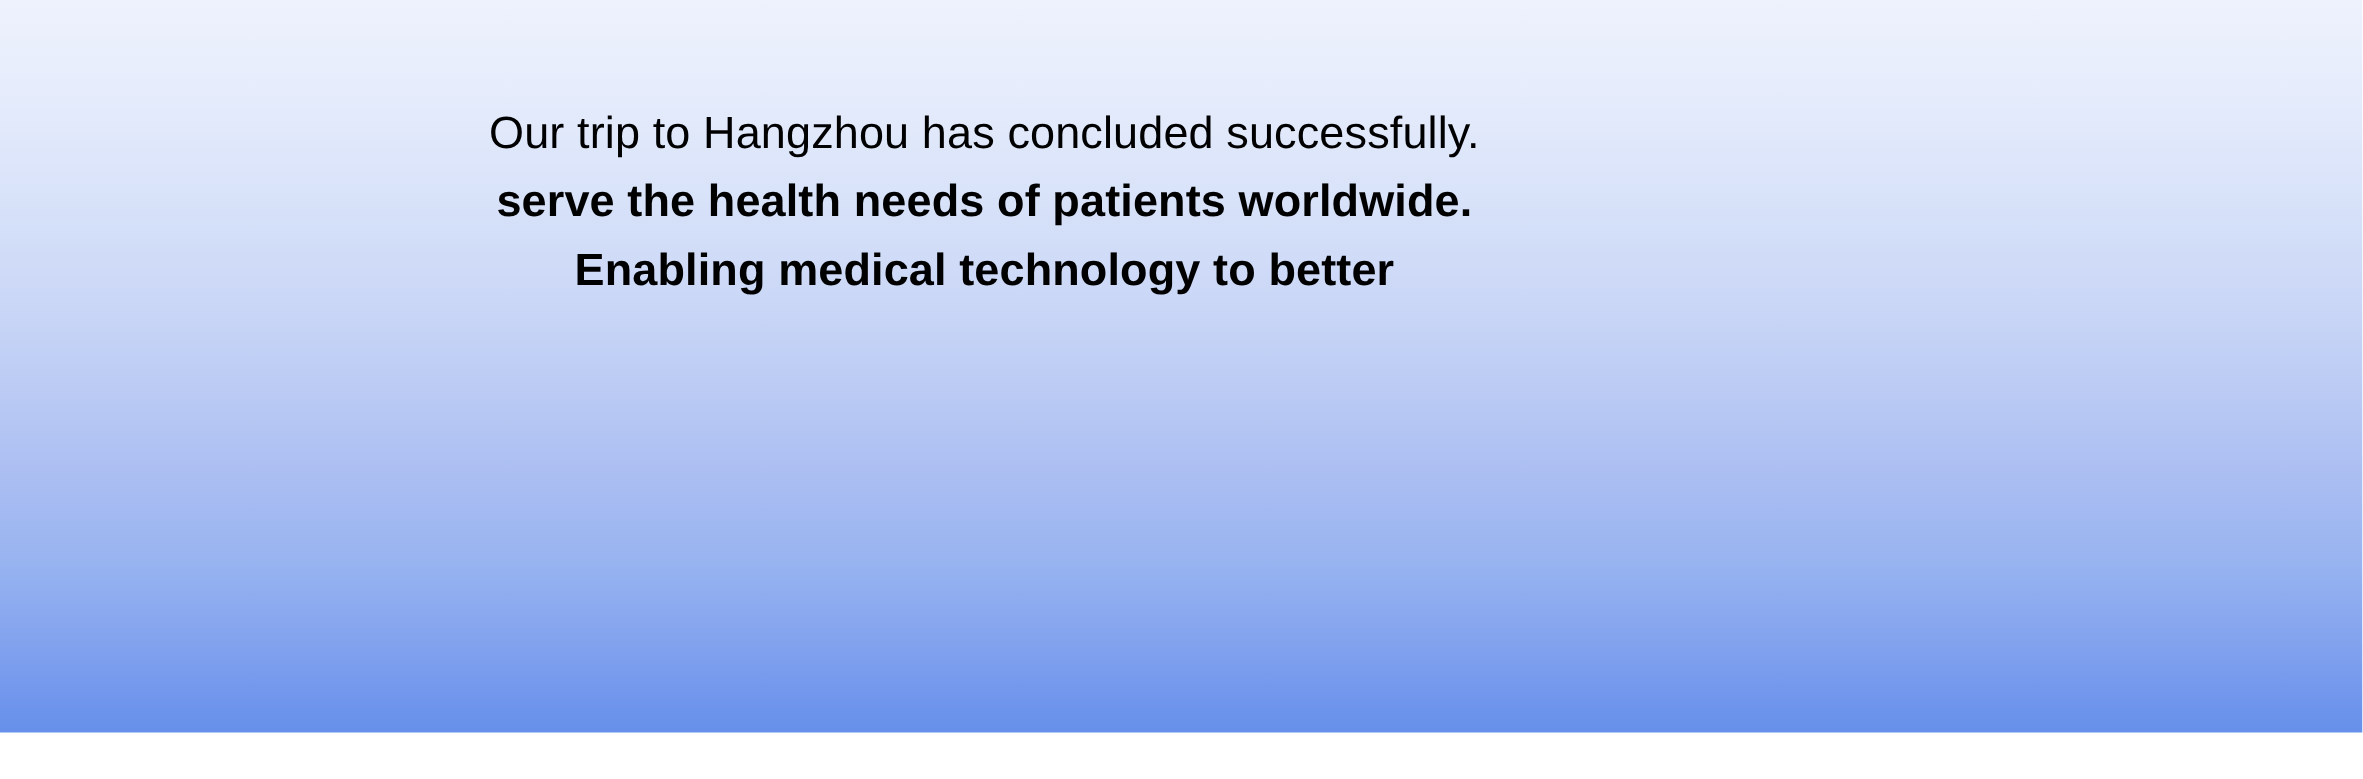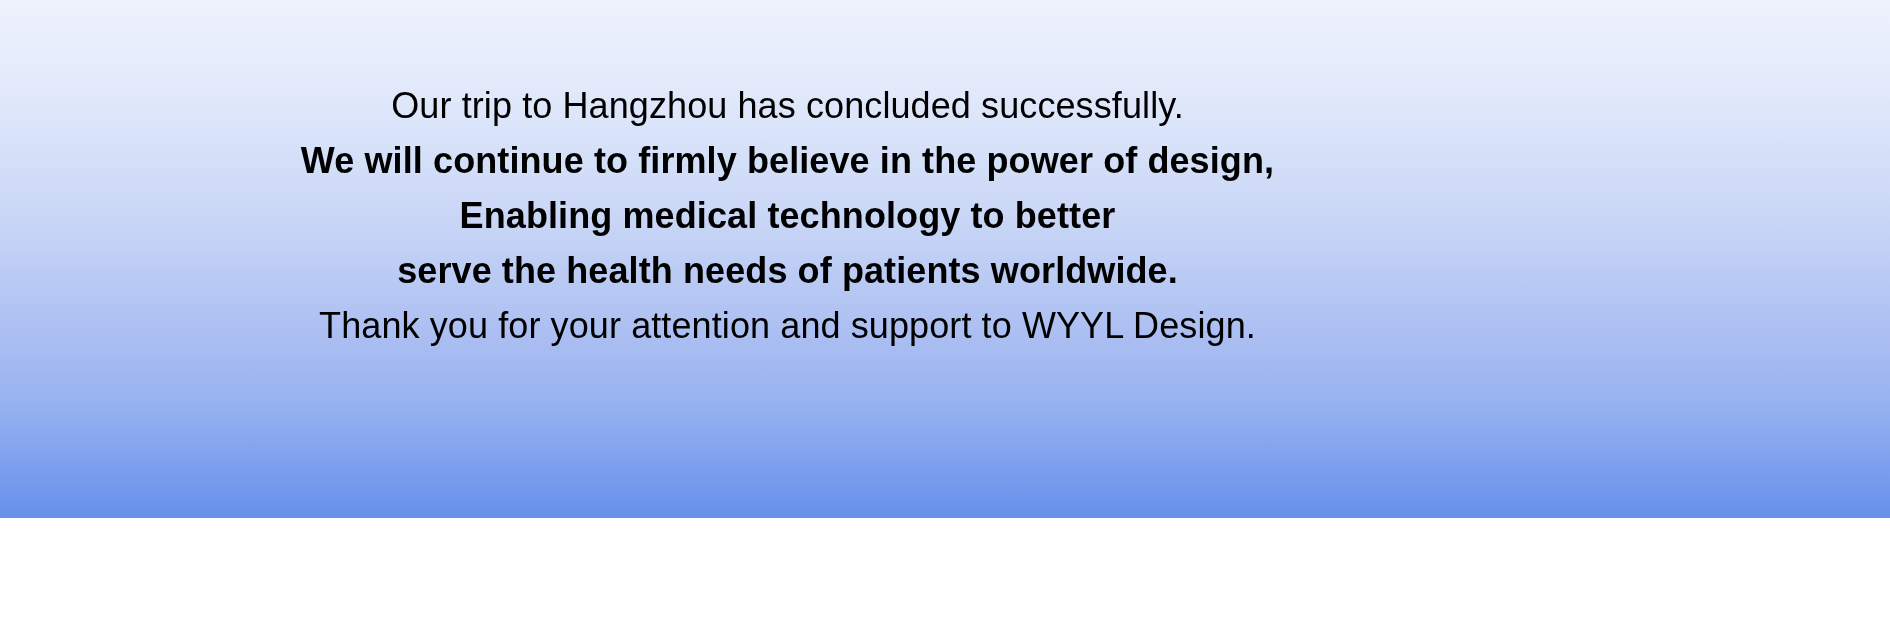--- a/index.html
+++ b/index.html
@@ -9,21 +9,21 @@
   body {
     width: 1890px;
     height: 623px;
     overflow: hidden;
     font-family: "Liberation Sans", sans-serif;
   }
 
   #slide {
     position: relative;
     width: 1890px;
-    height: 518px;
+    height: 586px;
     box-sizing: border-box;
     background: linear-gradient(
       to bottom,
       #eef2fd 0%,
       #eaeffc 6%,
       #e4ebfb 14%,
       #d9e3f9 26%,
       #c9d6f6 42%,
       #bcccf4 52%,
       #abbef2 65%,
@@ -58,24 +58,22 @@
 </style>
 </head>
 <body>
 
 <div id="slide">
 
   <div id="closing-message">
 
     <span class="msg-line">Our trip to Hangzhou has concluded successfully.</span>
 
-    <span class="msg-line bold">We will continue to firmly believe in the power of design,</span>
+
+    <span class="msg-line bold">serve the health needs of patients worldwide.</span>
 
     <span class="msg-line bold">Enabling medical technology to better</span>
 
-    <span class="msg-line bold">serve the health needs of patients worldwide.</span>
-
-    <span class="msg-line">Thank you for your attention and support to WYYL Design.</span>
 
 
   </div>
 
 </div>
 
 </body></html>

